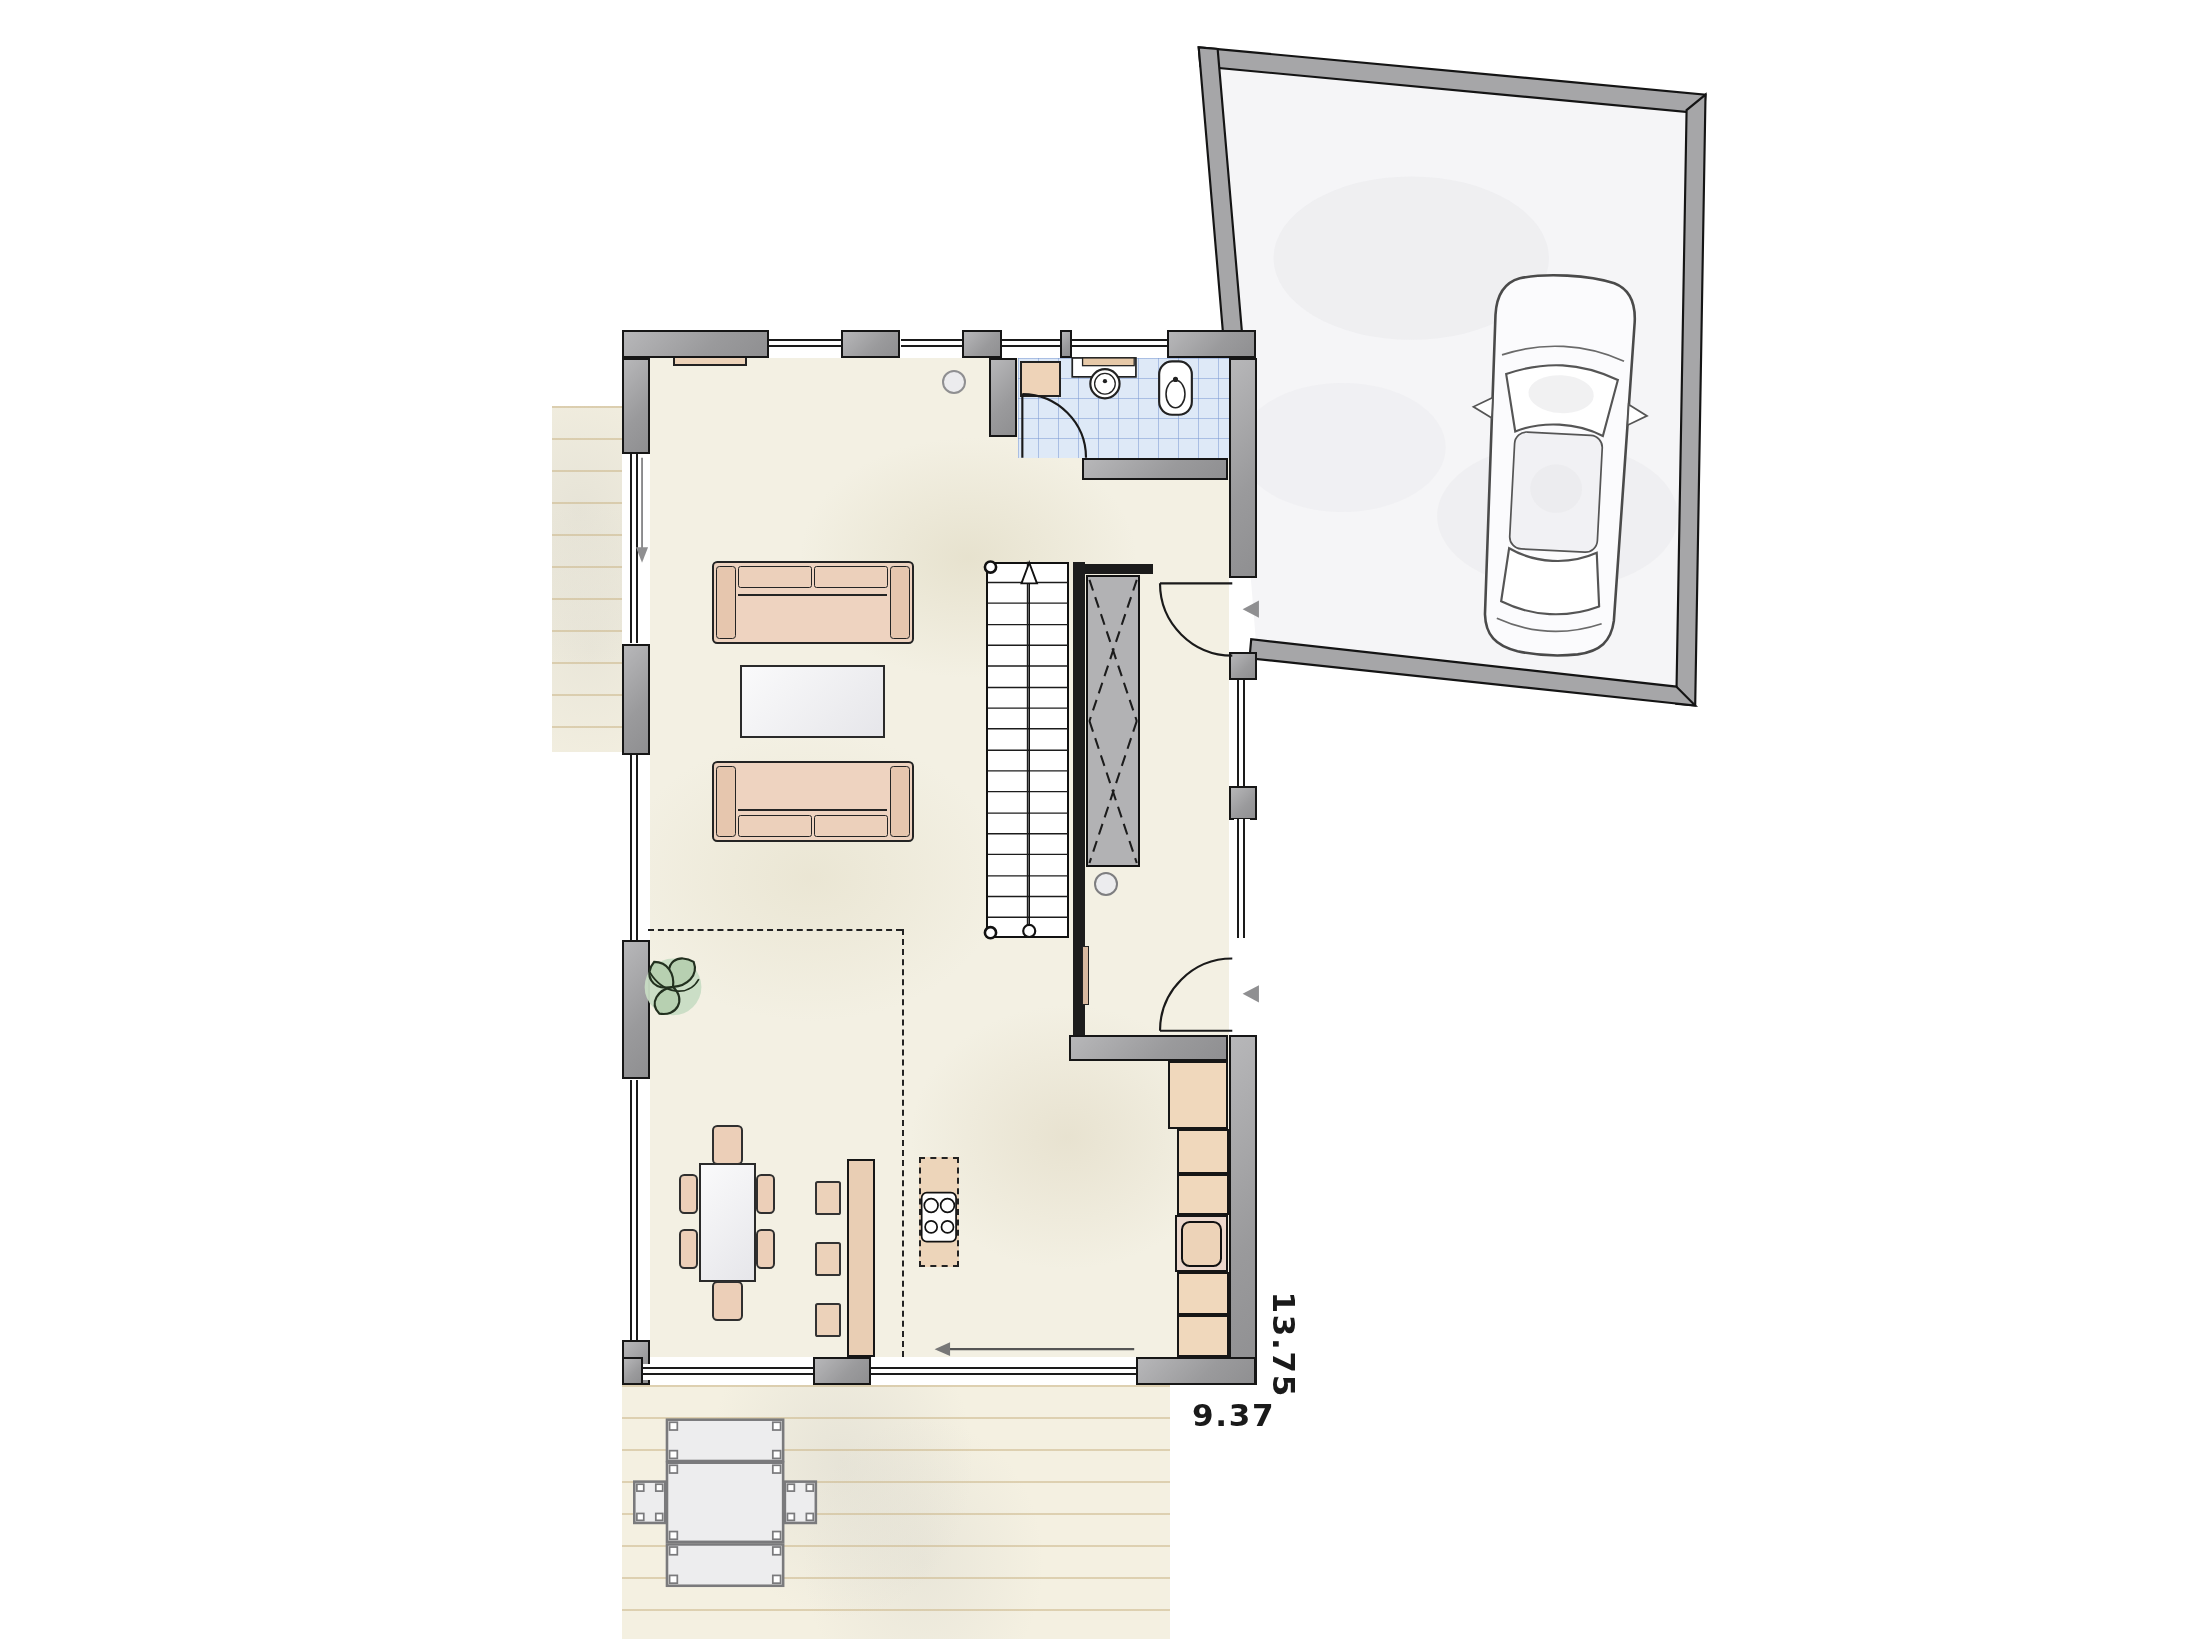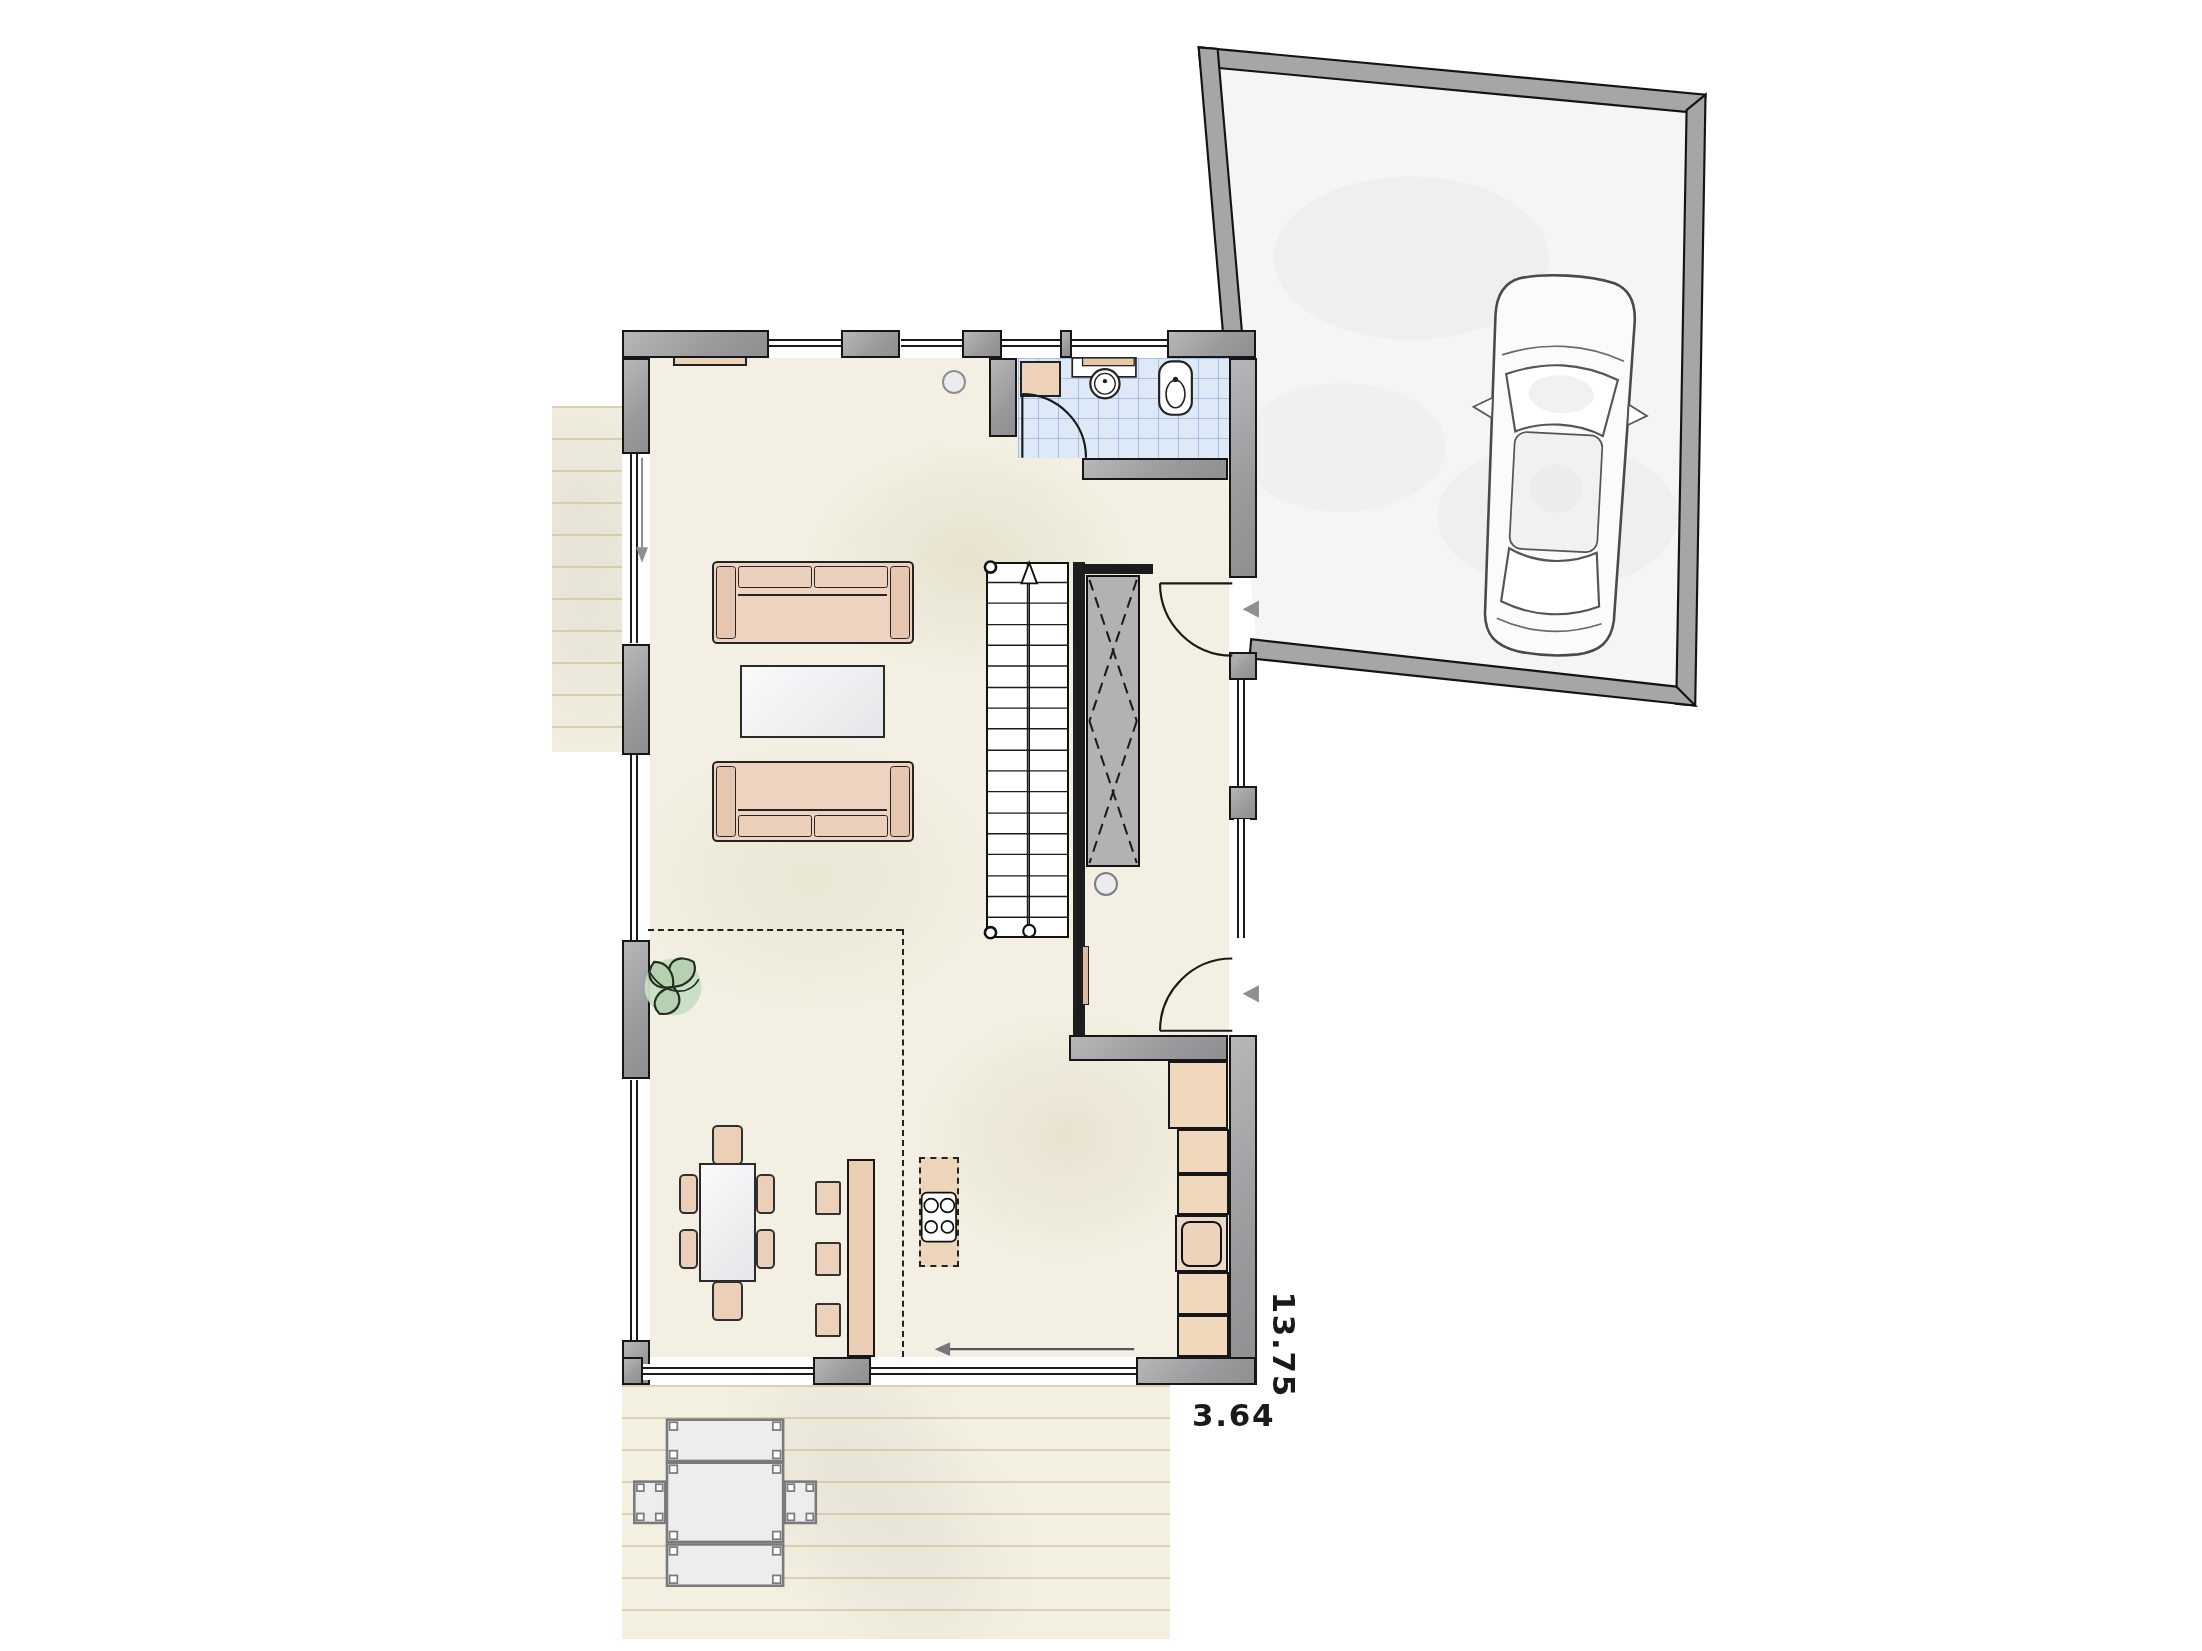--- a/index.html
+++ b/index.html
@@ -287,17 +287,17 @@
         <rect x="762" y="1725" width="8" height="8"></rect>
       <rect x="740" y="1759" width="8" height="8"></rect>
         <rect x="762" y="1759" width="8" height="8"></rect>
       <rect x="915" y="1725" width="8" height="8"></rect>
         <rect x="937" y="1725" width="8" height="8"></rect>
       <rect x="915" y="1759" width="8" height="8"></rect>
         <rect x="937" y="1759" width="8" height="8"></rect>
     </g>
   </svg>
 
-  <div class="dim" style="left:1192px;top:1397px;">3.64</div>
+  <div class="dim" style="left:1192px;top:1397px;">9.37</div>
   <div class="dim" style="left:1236px;top:1322px;width:95px;height:34px;line-height:34px;text-align:center;transform:rotate(90deg);">13.75</div>
 
 </div>
 
 
 </body></html>

